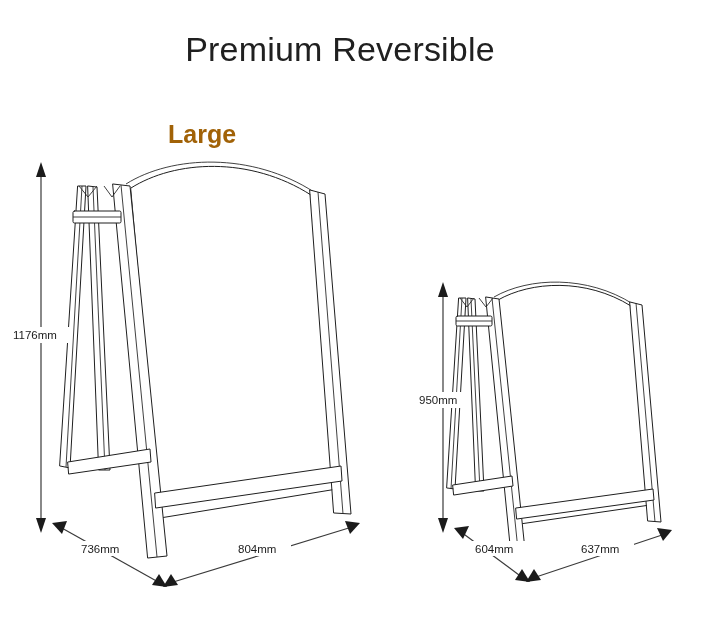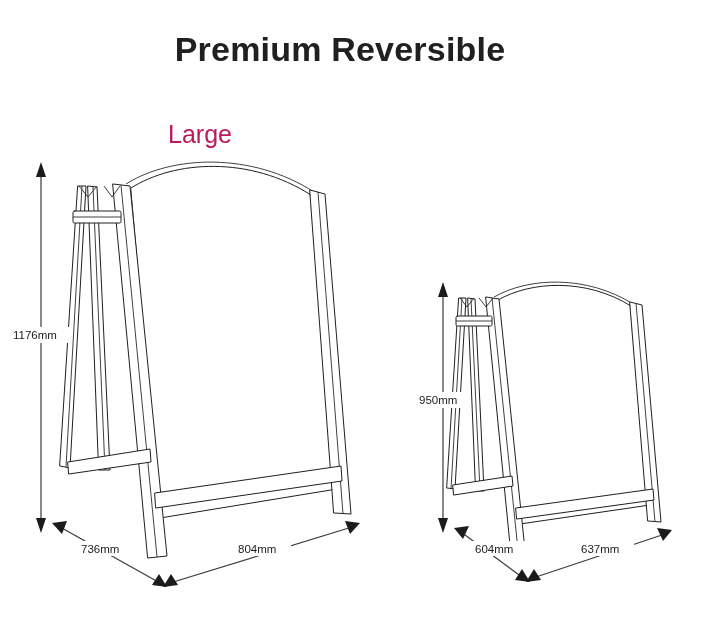--- a/index.html
+++ b/index.html
@@ -21,29 +21,29 @@
     width: 720px;
     height: 624px;
   }
   .page-title {
     position: absolute;
     top: 30px;
     left: 0;
     width: 680px;
     text-align: center;
     font-size: 34px;
-    font-weight: 700;
+    font-weight: 400;
     letter-spacing: 0.2px;
     color: #202020;
   }
   .size-label {
     position: absolute;
     font-size: 25px;
-    font-weight: 400;
-    color: #be185d;
+    font-weight: 700;
+    color: #a16207;
     white-space: nowrap;
   }
   #label-large { left: 168px; top: 120px; }
   #label-medium { left: 521px; top: 210px; }
 
   svg { position: absolute; left: 0; top: 0; }
   .ln {
     fill: none;
     stroke: #1f1f1f;
     stroke-width: 1;

